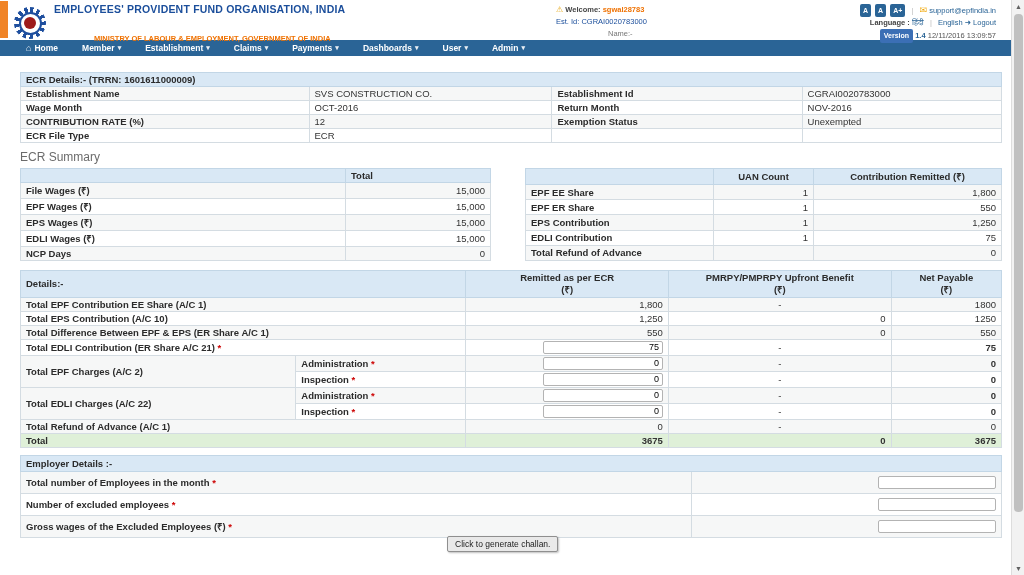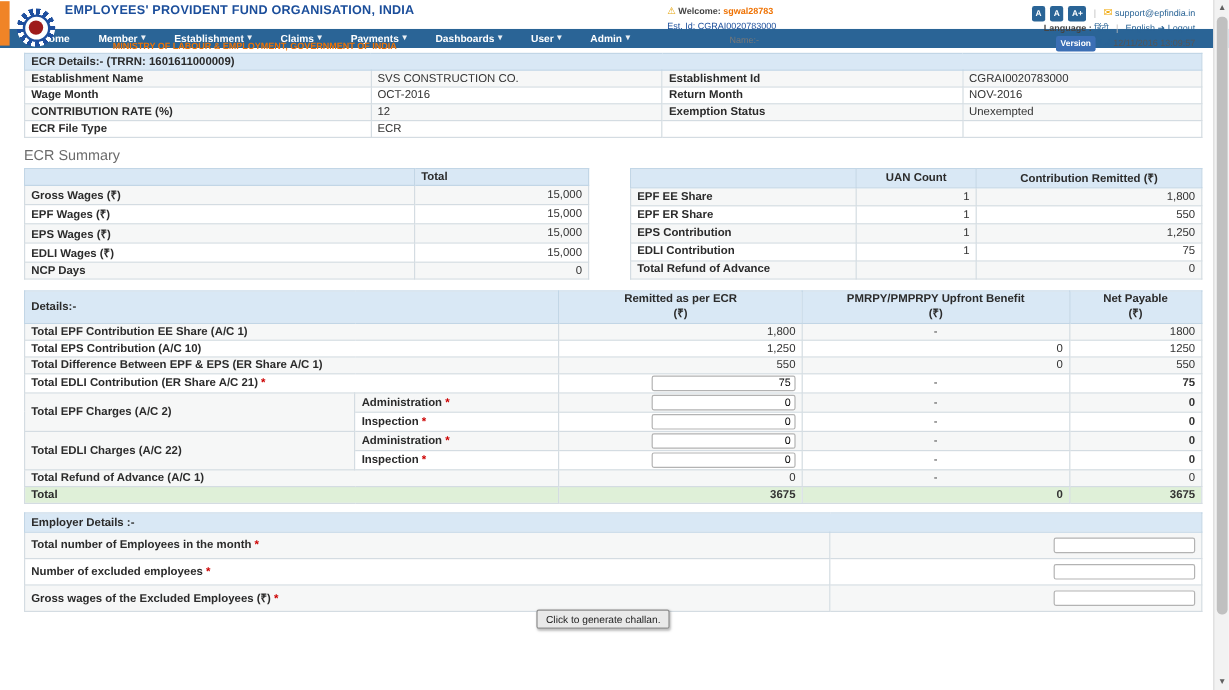--- a/index.html
+++ b/index.html
@@ -1,21 +1,21 @@
 <!DOCTYPE html>
 <html><head>
 <meta charset="utf-8">
 <style>
   * { box-sizing: border-box; margin: 0; padding: 0; }
   html,body { width:1024px; height:575px; overflow:hidden; background:#fff;
     font-family:"Liberation Sans", sans-serif; color:#333; }
   a { text-decoration:none; cursor:pointer; }
 
   
-  .topbar { position:relative; height:24px; background:#fff; }
+  .topbar { position:relative; height:40px; background:#fff; }
   .left-stripe { position:absolute; left:0; top:1px; width:8px; height:37px; background:#f08427; }
   .brand { position:absolute; left:14px; top:3px; display:flex; align-items:center; gap:8px; }
   .logo { width:32px; height:32px; border-radius:50%;
     background:repeating-conic-gradient(#1f4f9e 0 14deg, #ffffff 14deg 28deg);
     display:flex; align-items:center; justify-content:center; }
   .logo-mid { width:23px; height:23px; border-radius:50%; background:#fff; border:2px solid #1f4f9e;
     display:flex; align-items:center; justify-content:center; }
   .logo-core { width:12px; height:12px; border-radius:50%; background:#9e1b1b; }
   .brand-txt .l1 { color:#1b4e9b; font-weight:bold; font-size:10.5px; letter-spacing:.2px; }
   .brand-txt .l2 { color:#ef7203; font-weight:bold; font-size:7.5px; margin-top:19px;padding-left:40px; }
@@ -39,21 +39,21 @@
   .ver-num { color:#2a6496; font-weight:bold; }
   .dt { color:#555; }
 
   
   .navbar { height:16px; background:#2a6496; display:flex; align-items:center; padding-left:14px; }
   .nav-item { color:#fff; font-size:8.5px; font-weight:bold; padding:0 12px; line-height:16px; display:flex; align-items:center; gap:3px; }
   .nav-ico { font-size:9px; }
   .caret { font-size:7px; opacity:.9; }
 
   
-  .content { margin:4px 22px 0 20px; position:relative; }
+  .content { margin:16px 22px 0 20px; position:relative; }
   table { border-collapse:collapse; width:100%; table-layout:fixed; }
   td,th { border:1px solid #d4dce2; font-size:9.5px; padding:1px 5px; overflow:hidden; white-space:nowrap; }
   .band { background:#d9e8f5; border-color:#c2d6e6; font-weight:bold; color:#2b2b2b; text-align:left; }
   .lbl { font-weight:bold; color:#2b2b2b; }
   .r { text-align:right; }
   .c { text-align:center; }
   .b { font-weight:bold; }
   tbody tr:nth-child(odd) { background:#f6f7f7; }
   tbody tr:nth-child(even) { background:#fff; }
 
@@ -221,21 +221,21 @@
           <col style="width:145px">
         </colgroup>
       <thead>
           <tr>
         <th class="band"></th>
         <th class="band">Total</th>
       </tr>
         </thead>
       <tbody id="wages-body">
           <tr>
-            <td class="lbl">Gross Wages (₹)</td>
+            <td class="lbl">File Wages (₹)</td>
             <td class="r">15,000</td>
           </tr>
           <tr>
             <td class="lbl">EPF Wages (₹)</td>
             <td class="r">15,000</td>
           </tr>
           <tr>
             <td class="lbl">EPS Wages (₹)</td>
             <td class="r">15,000</td>
           </tr>

